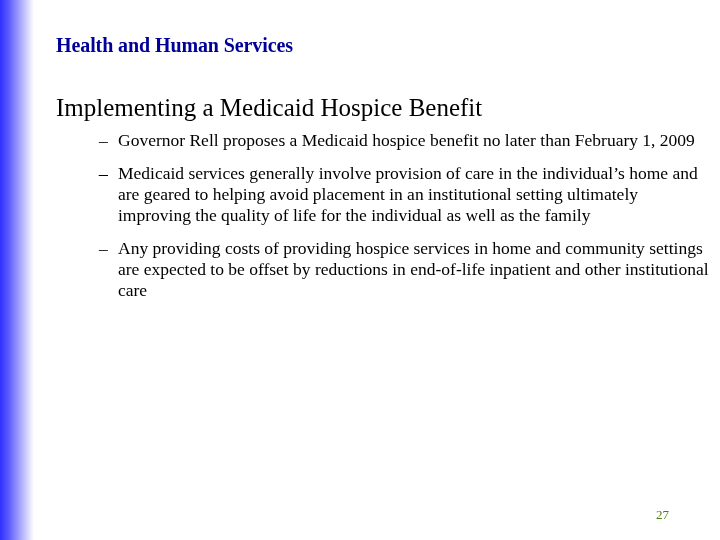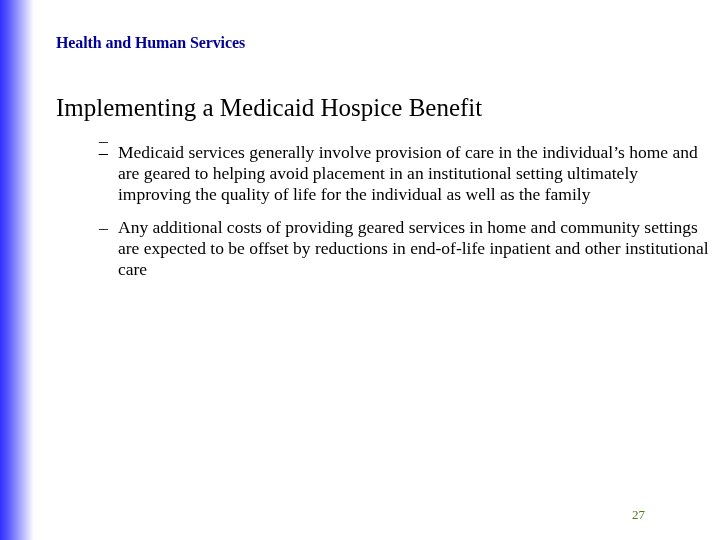--- a/index.html
+++ b/index.html
@@ -20,21 +20,21 @@
       left: 0;
       top: 0;
       width: 34px;
       height: 540px;
       background: linear-gradient(to right, #3030ff 0%, #5a5aff 25%, #a8a8ff 60%, #ffffff 100%);
     }
     .slide-title {
       position: absolute;
       left: 56px;
       top: 34px;
-      font-size: 16px;
+      font-size: 20px;
       font-weight: bold;
       color: #000099;
       white-space: nowrap;
       letter-spacing: -0.1px;
       text-align: center;
     }
     .level1 {
       position: absolute;
       left: 56px;
       top: 94px;
@@ -57,48 +57,49 @@
       line-height: 21px;
       margin-bottom: 12px;
     }
     .bullet .dash {
       position: absolute;
       left: 0;
       top: 0;
     }
     .page-number {
       position: absolute;
-      left: 632px;
+      left: 656px;
       top: 507px;
       font-size: 13px;
       color: #4d7c0f;
     }
   </style>
 </head>
 <body>
 
 <div class="left-bar"></div>
 
 <div class="slide-title">Health and Human Services</div>
 
 <div class="level1">Implementing a Medicaid Hospice Benefit</div>
 
 <ul class="bullets">
   <li class="bullet">
     <span class="dash">–</span>
+    <span>Governor Rell proposes a Medicaid hospice benefit no later than February 1, 2009</span>
   </li>
   <li class="bullet">
     <span class="dash">–</span>
   </li>
   <li class="bullet">
     <span class="dash">–</span>
   </li>
   <li class="bullet">
     <span class="dash">–</span>
     <span>Medicaid services generally involve provision of care in the individual’s home and are geared to helping avoid placement in an institutional setting ultimately improving the quality of life for the individual as well as the family</span>
   </li>
   <li class="bullet">
     <span class="dash">–</span>
-    <span>Any additional costs of providing geared services in home and community settings are expected to be offset by reductions in end-of-life inpatient and other institutional care</span>
+    <span>Any providing costs of providing hospice services in home and community settings are expected to be offset by reductions in end-of-life inpatient and other institutional care</span>
   </li>
 </ul>
 
 <div class="page-number">27</div>
 
 </body></html>

